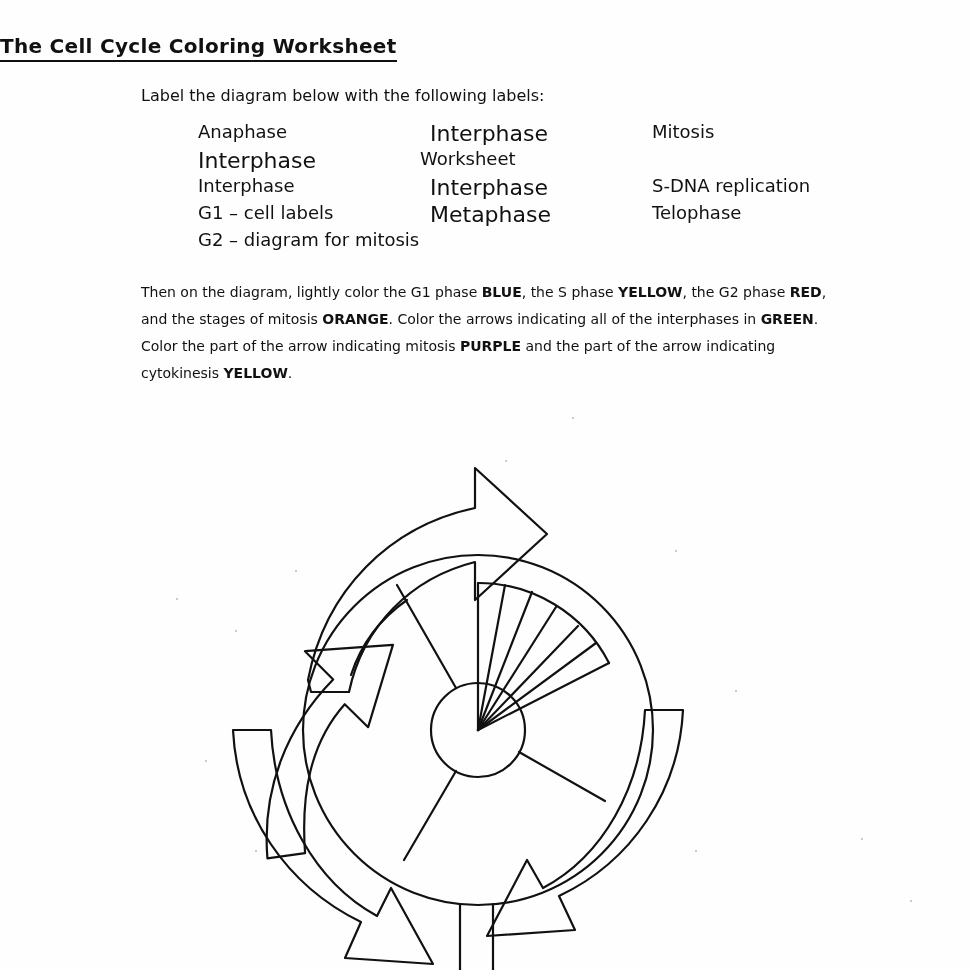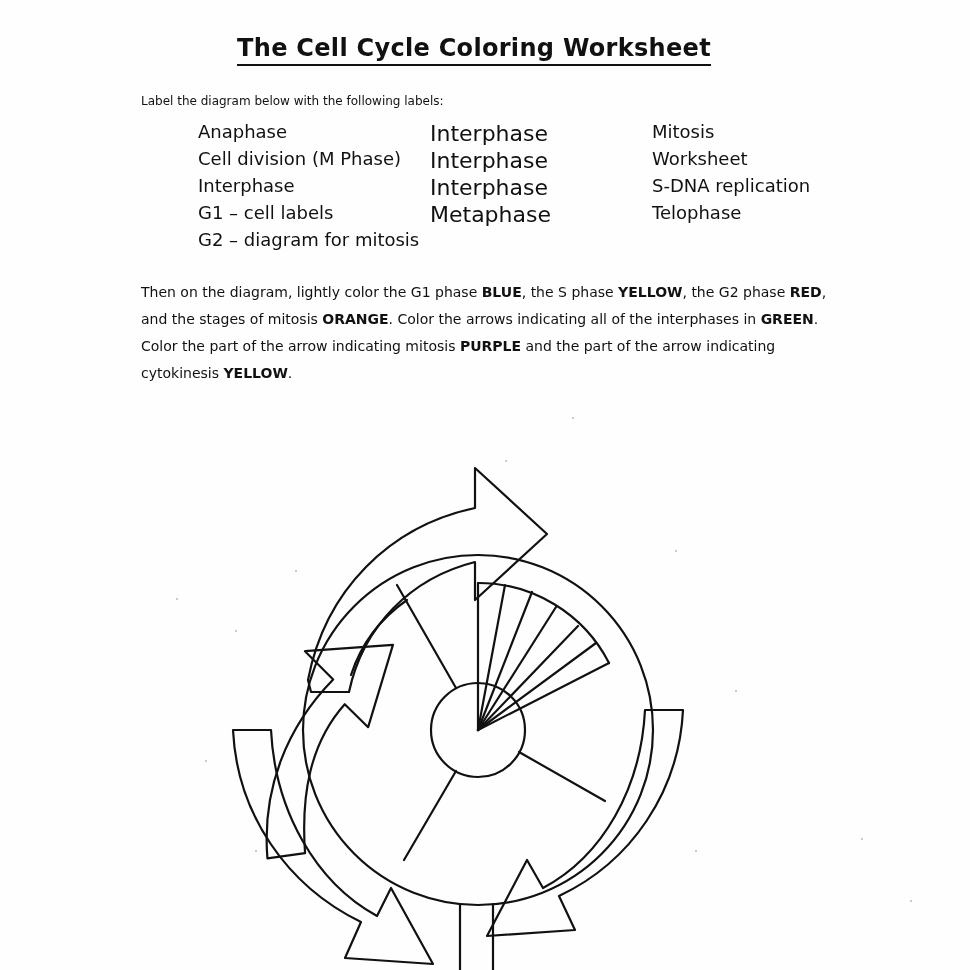--- a/index.html
+++ b/index.html
@@ -15,35 +15,35 @@
     overflow: hidden;
     font-family: "DejaVu Sans", sans-serif;
     color: #111111;
   }
   
   .title {
     position: absolute;
     top: 34px;
     left: 0;
     width: 948px;
-    text-align: center;
-    font-size: 24px;
+    text-align: left;
+    font-size: 20px;
     font-weight: bold;
     letter-spacing: 0.3px;
   }
   .title span {
     border-bottom: 2px solid #111;
     padding-bottom: 2px;
   }
   
   .instr-1 {
     position: absolute;
-    top: 94px;
+    top: 86px;
     left: 141px;
-    font-size: 12px;
+    font-size: 16px;
   }
   
   .label-grid {
     position: absolute;
     top: 121px;
     left: 198px;
     width: 700px;
   }
   .label-grid .row {
     display: flex;
@@ -92,21 +92,20 @@
 
   <div class="instr-1">Label the diagram below with the following labels:</div>
 
   <div class="label-grid">
     <div class="row">
       <div class="c1">Anaphase</div>
       <div class="c2">Interphase</div>
       <div class="c3">Mitosis</div>
     </div>
     <div class="row">
-      <div class="c1">Cell division (M Phase)</div>
       <div class="c2">Interphase</div>
       <div class="c3">Worksheet</div>
     </div>
     <div class="row">
       <div class="c1">Interphase</div>
       <div class="c2">Interphase</div>
       <div class="c3">S-DNA replication</div>
     </div>
     <div class="row">
       <div class="c1">G1 – cell labels</div>

